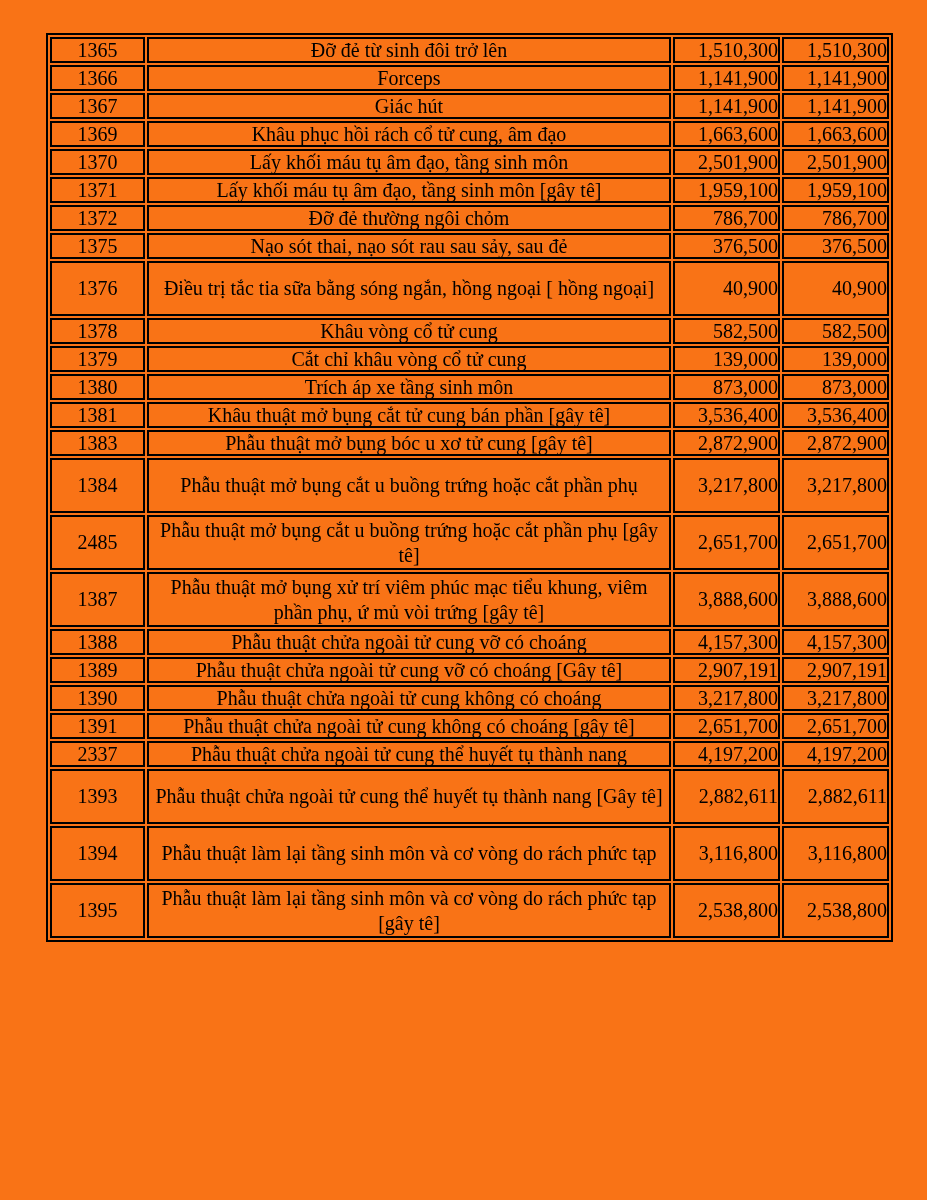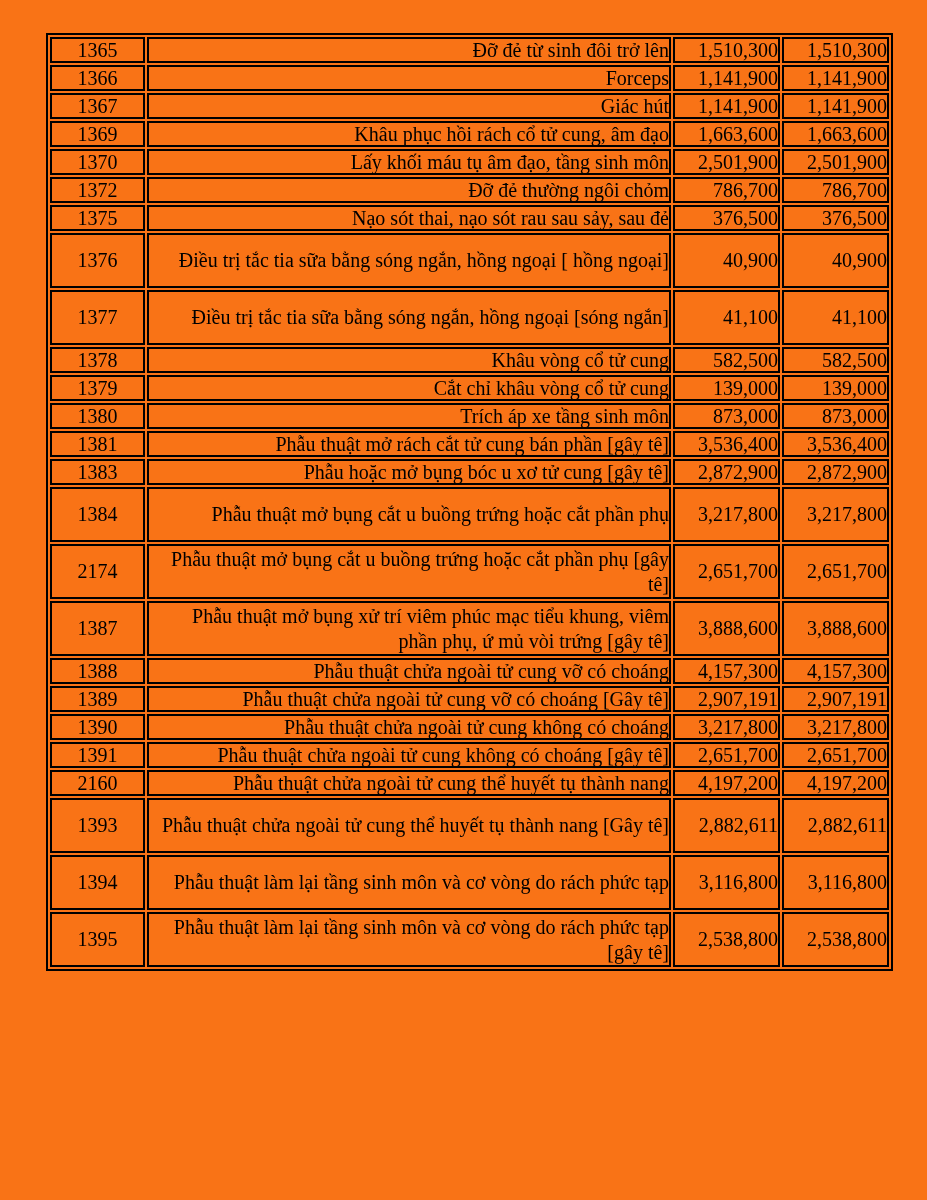--- a/index.html
+++ b/index.html
@@ -35,21 +35,21 @@
     height: 26px;
     padding: 0;
     overflow: hidden;
   }
   tr.tall td {
     height: 55px;
     line-height: 25px;
     margin-top: 32px;
   }
   td.cell-id   { text-align: center; }
-  td.cell-desc { text-align: right; padding: 0 4px 0 3px; }
+  td.cell-desc { text-align: center; padding: 0 4px 0 3px; }
   td.cell-price{ text-align: right; padding-right: 7px; }
 </style>
 </head>
 <body>
 
 <div class="page">
   <table class="price-table">
     <colgroup>
       <col style="width:95px">
       <col style="width:524px">
@@ -81,81 +81,81 @@
       <td class="cell-price">1,663,600</td>
       <td class="cell-price">1,663,600</td>
     </tr>
         <tr>
       <td class="cell-id">1370</td>
       <td class="cell-desc">Lấy khối máu tụ âm đạo, tầng sinh môn</td>
       <td class="cell-price">2,501,900</td>
       <td class="cell-price">2,501,900</td>
     </tr>
         <tr>
+      <td class="cell-id">1371</td>
+      <td class="cell-desc">Lấy khối máu tụ âm đạo, tầng sinh môn [gây tê]</td>
+      <td class="cell-price">1,959,100</td>
+      <td class="cell-price">1,959,100</td>
+    </tr>
+        <tr>
       <td class="cell-id">1372</td>
       <td class="cell-desc">Đỡ đẻ thường ngôi chỏm</td>
       <td class="cell-price">786,700</td>
       <td class="cell-price">786,700</td>
     </tr>
         <tr>
       <td class="cell-id">1375</td>
       <td class="cell-desc">Nạo sót thai, nạo sót rau sau sảy, sau đẻ</td>
       <td class="cell-price">376,500</td>
       <td class="cell-price">376,500</td>
     </tr>
         <tr class="tall">
       <td class="cell-id">1376</td>
       <td class="cell-desc">Điều trị tắc tia sữa bằng sóng ngắn, hồng ngoại [ hồng ngoại]</td>
       <td class="cell-price">40,900</td>
       <td class="cell-price">40,900</td>
     </tr>
-        <tr class="tall">
-      <td class="cell-id">1377</td>
-      <td class="cell-desc">Điều trị tắc tia sữa bằng sóng ngắn, hồng ngoại [sóng ngắn]</td>
-      <td class="cell-price">41,100</td>
-      <td class="cell-price">41,100</td>
-    </tr>
         <tr>
       <td class="cell-id">1378</td>
       <td class="cell-desc">Khâu vòng cổ tử cung</td>
       <td class="cell-price">582,500</td>
       <td class="cell-price">582,500</td>
     </tr>
         <tr>
       <td class="cell-id">1379</td>
       <td class="cell-desc">Cắt chỉ khâu vòng cổ tử cung</td>
       <td class="cell-price">139,000</td>
       <td class="cell-price">139,000</td>
     </tr>
         <tr>
       <td class="cell-id">1380</td>
       <td class="cell-desc">Trích áp xe tầng sinh môn</td>
       <td class="cell-price">873,000</td>
       <td class="cell-price">873,000</td>
     </tr>
         <tr>
       <td class="cell-id">1381</td>
-      <td class="cell-desc">Phẫu thuật mở rách cắt tử cung bán phần [gây tê]</td>
+      <td class="cell-desc">Khâu thuật mở bụng cắt tử cung bán phần [gây tê]</td>
       <td class="cell-price">3,536,400</td>
       <td class="cell-price">3,536,400</td>
     </tr>
         <tr>
       <td class="cell-id">1383</td>
-      <td class="cell-desc">Phẫu hoặc mở bụng bóc u xơ tử cung [gây tê]</td>
+      <td class="cell-desc">Phẫu thuật mở bụng bóc u xơ tử cung [gây tê]</td>
       <td class="cell-price">2,872,900</td>
       <td class="cell-price">2,872,900</td>
     </tr>
         <tr class="tall">
       <td class="cell-id">1384</td>
       <td class="cell-desc">Phẫu thuật mở bụng cắt u buồng trứng hoặc cắt phần phụ</td>
       <td class="cell-price">3,217,800</td>
       <td class="cell-price">3,217,800</td>
     </tr>
         <tr class="tall">
-      <td class="cell-id">2174</td>
+      <td class="cell-id">2485</td>
       <td class="cell-desc">Phẫu thuật mở bụng cắt u buồng trứng hoặc cắt phần phụ [gây tê]</td>
       <td class="cell-price">2,651,700</td>
       <td class="cell-price">2,651,700</td>
     </tr>
         <tr class="tall">
       <td class="cell-id">1387</td>
       <td class="cell-desc">Phẫu thuật mở bụng xử trí viêm phúc mạc tiểu khung, viêm phần phụ, ứ mủ vòi trứng [gây tê]</td>
       <td class="cell-price">3,888,600</td>
       <td class="cell-price">3,888,600</td>
     </tr>
@@ -177,21 +177,21 @@
       <td class="cell-price">3,217,800</td>
       <td class="cell-price">3,217,800</td>
     </tr>
         <tr>
       <td class="cell-id">1391</td>
       <td class="cell-desc">Phẫu thuật chửa ngoài tử cung không có choáng [gây tê]</td>
       <td class="cell-price">2,651,700</td>
       <td class="cell-price">2,651,700</td>
     </tr>
         <tr>
-      <td class="cell-id">2160</td>
+      <td class="cell-id">2337</td>
       <td class="cell-desc">Phẫu thuật chửa ngoài tử cung thể huyết tụ thành nang</td>
       <td class="cell-price">4,197,200</td>
       <td class="cell-price">4,197,200</td>
     </tr>
         <tr class="tall">
       <td class="cell-id">1393</td>
       <td class="cell-desc">Phẫu thuật chửa ngoài tử cung thể huyết tụ thành nang [Gây tê]</td>
       <td class="cell-price">2,882,611</td>
       <td class="cell-price">2,882,611</td>
     </tr>

